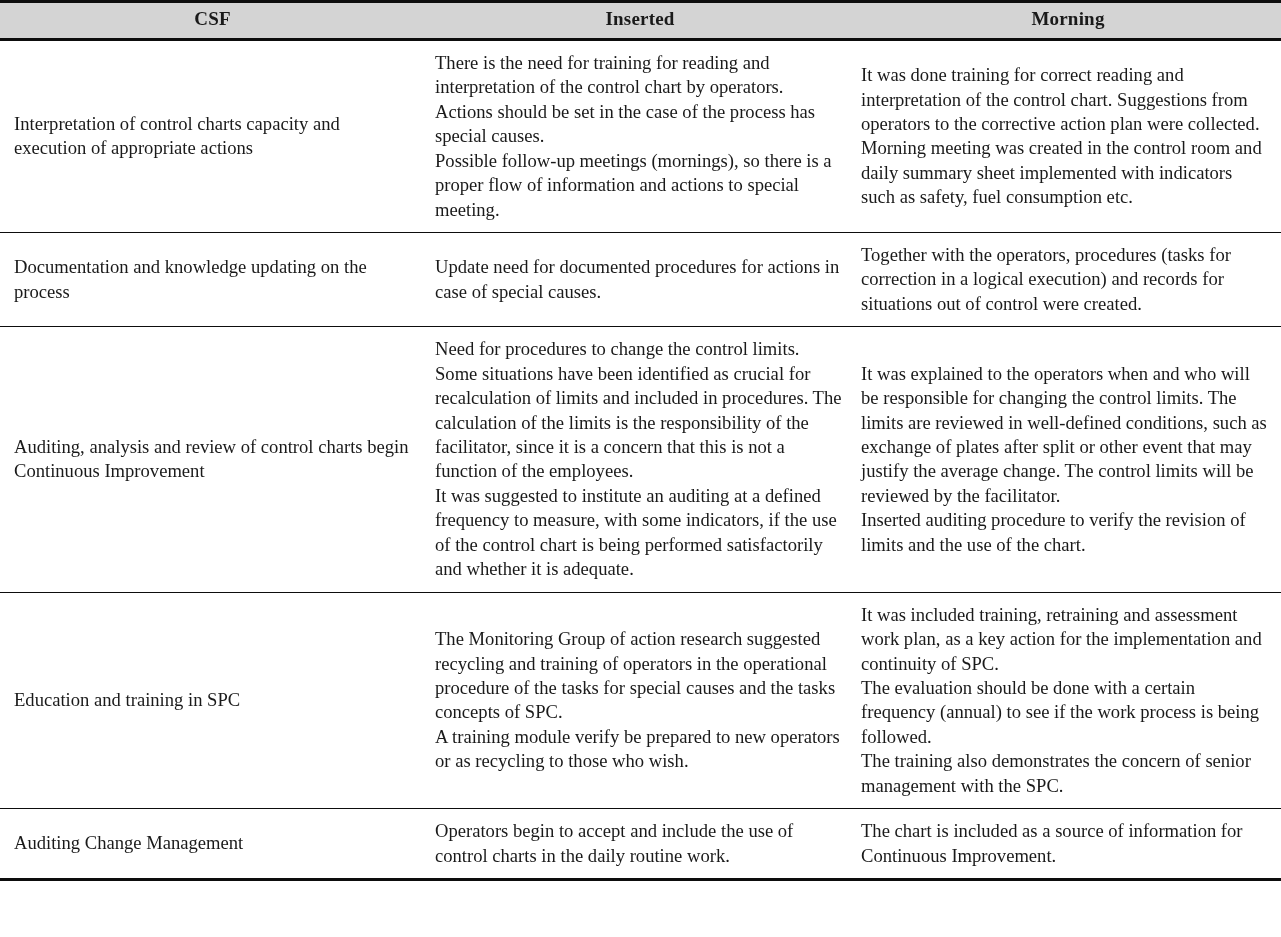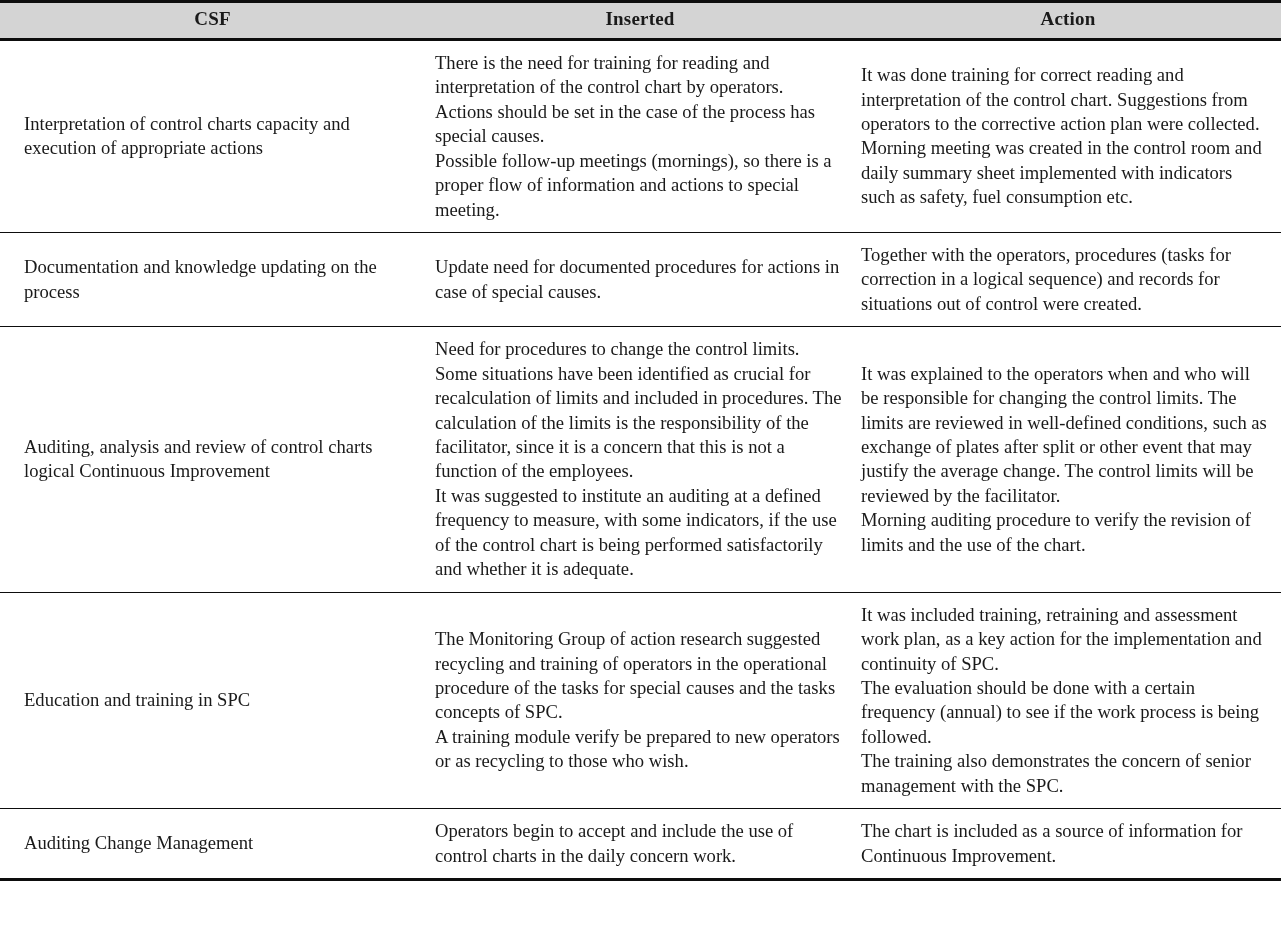--- a/index.html
+++ b/index.html
@@ -42,42 +42,42 @@
     line-height: 1.315;
     padding: 10px 14px 10px 8px;
   }
   tbody tr:last-child td {
     border-bottom: 3px solid #0d0d0d;
   }
   .col-csf   { width: 425px; }
   .col-sit   { width: 430px; }
   .col-act   { width: 426px; }
 
-  td.cell-csf { padding-left: 24px; padding-right: 10px; }
+  td.cell-csf { padding-left: 14px; padding-right: 10px; }
   td.cell-sit { padding-left: 10px; padding-right: 12px; }
   td.cell-act { padding-left: 6px;  }
 
   .para { margin: 0; }
   .para + .para { margin-top: 0; }
 </style>
 </head>
 <body>
 
 <div class="table-wrap">
   <table class="csf-table">
     <colgroup>
       <col class="col-csf">
       <col class="col-sit">
       <col class="col-act">
     </colgroup>
     <thead>
       <tr>
         <th>CSF</th>
         <th>Inserted</th>
-        <th>Action</th>
+        <th>Morning</th>
       </tr>
     </thead>
     <tbody>
 
       <tr>
         <td class="cell-csf">
           <p class="para">Interpretation of control charts capacity and execution of appropriate actions</p>
         </td>
         <td class="cell-sit">
           <p class="para">There is the need for training for reading and interpretation of the control chart by operators. Actions should be set in the case of the process has special causes.</p>
@@ -90,35 +90,35 @@
       </tr>
 
       <tr>
         <td class="cell-csf">
           <p class="para">Documentation and knowledge updating on the process</p>
         </td>
         <td class="cell-sit">
           <p class="para">Update need for documented procedures for actions in case of special causes.</p>
         </td>
         <td class="cell-act">
-          <p class="para">Together with the operators, procedures (tasks for correction in a logical sequence) and records for situations out of control were created.</p>
+          <p class="para">Together with the operators, procedures (tasks for correction in a logical execution) and records for situations out of control were created.</p>
         </td>
       </tr>
 
       <tr>
         <td class="cell-csf">
-          <p class="para">Auditing, analysis and review of control charts logical Continuous Improvement</p>
+          <p class="para">Auditing, analysis and review of control charts begin Continuous Improvement</p>
         </td>
         <td class="cell-sit">
           <p class="para">Need for procedures to change the control limits. Some situations have been identified as crucial for recalculation of limits and included in procedures. The calculation of the limits is the responsibility of the facilitator, since it is a concern that this is not a function of the employees.</p>
           <p class="para">It was suggested to institute an auditing at a defined frequency to measure, with some indicators, if the use of the control chart is being performed satisfactorily and whether it is adequate.</p>
         </td>
         <td class="cell-act">
           <p class="para">It was explained to the operators when and who will be responsible for changing the control limits. The limits are reviewed in well-defined conditions, such as exchange of plates after split or other event that may justify the average change. The control limits will be reviewed by the facilitator.</p>
-          <p class="para">Morning auditing procedure to verify the revision of limits and the use of the chart.</p>
+          <p class="para">Inserted auditing procedure to verify the revision of limits and the use of the chart.</p>
         </td>
       </tr>
 
       <tr>
         <td class="cell-csf">
           <p class="para">Education and training in SPC</p>
         </td>
         <td class="cell-sit">
           <p class="para">The Monitoring Group of action research suggested recycling and training of operators in the operational procedure of the tasks for special causes and the tasks concepts of SPC.</p>
           <p class="para">A training module verify be prepared to new operators or as recycling to those who wish.</p>
@@ -128,21 +128,21 @@
           <p class="para">The evaluation should be done with a certain frequency (annual) to see if the work process is being followed.</p>
           <p class="para">The training also demonstrates the concern of senior management with the SPC.</p>
         </td>
       </tr>
 
       <tr>
         <td class="cell-csf">
           <p class="para">Auditing Change Management</p>
         </td>
         <td class="cell-sit">
-          <p class="para">Operators begin to accept and include the use of control charts in the daily concern work.</p>
+          <p class="para">Operators begin to accept and include the use of control charts in the daily routine work.</p>
         </td>
         <td class="cell-act">
           <p class="para">The chart is included as a source of information for Continuous Improvement.</p>
         </td>
       </tr>
 
     </tbody>
   </table>
 </div>
 

